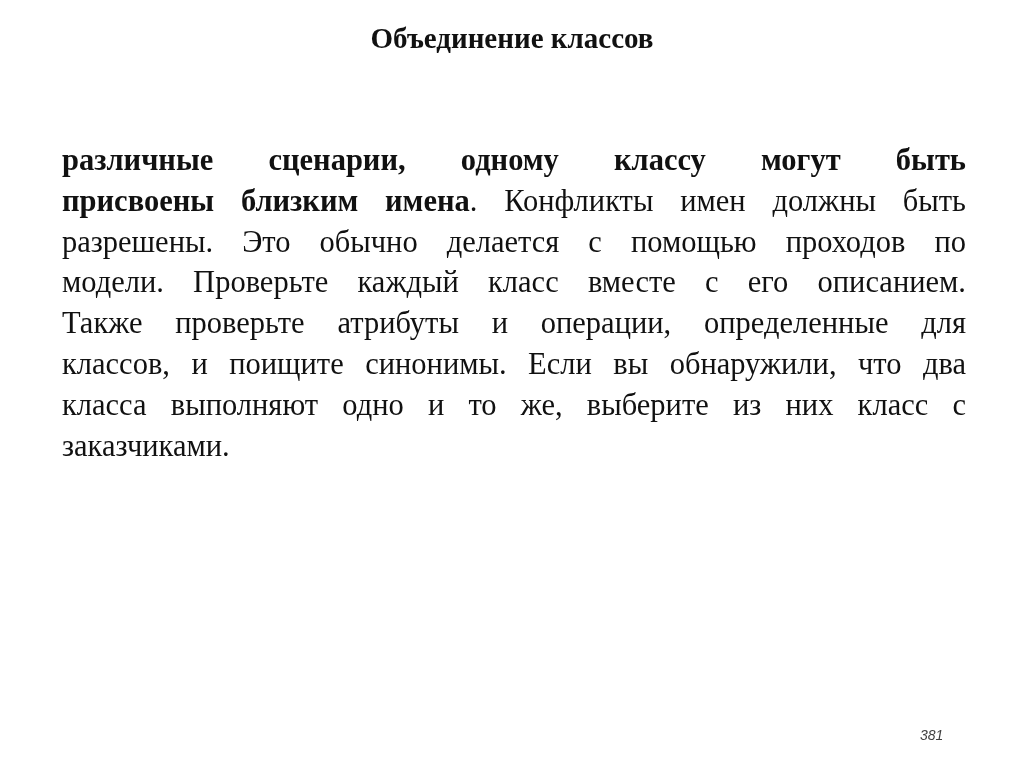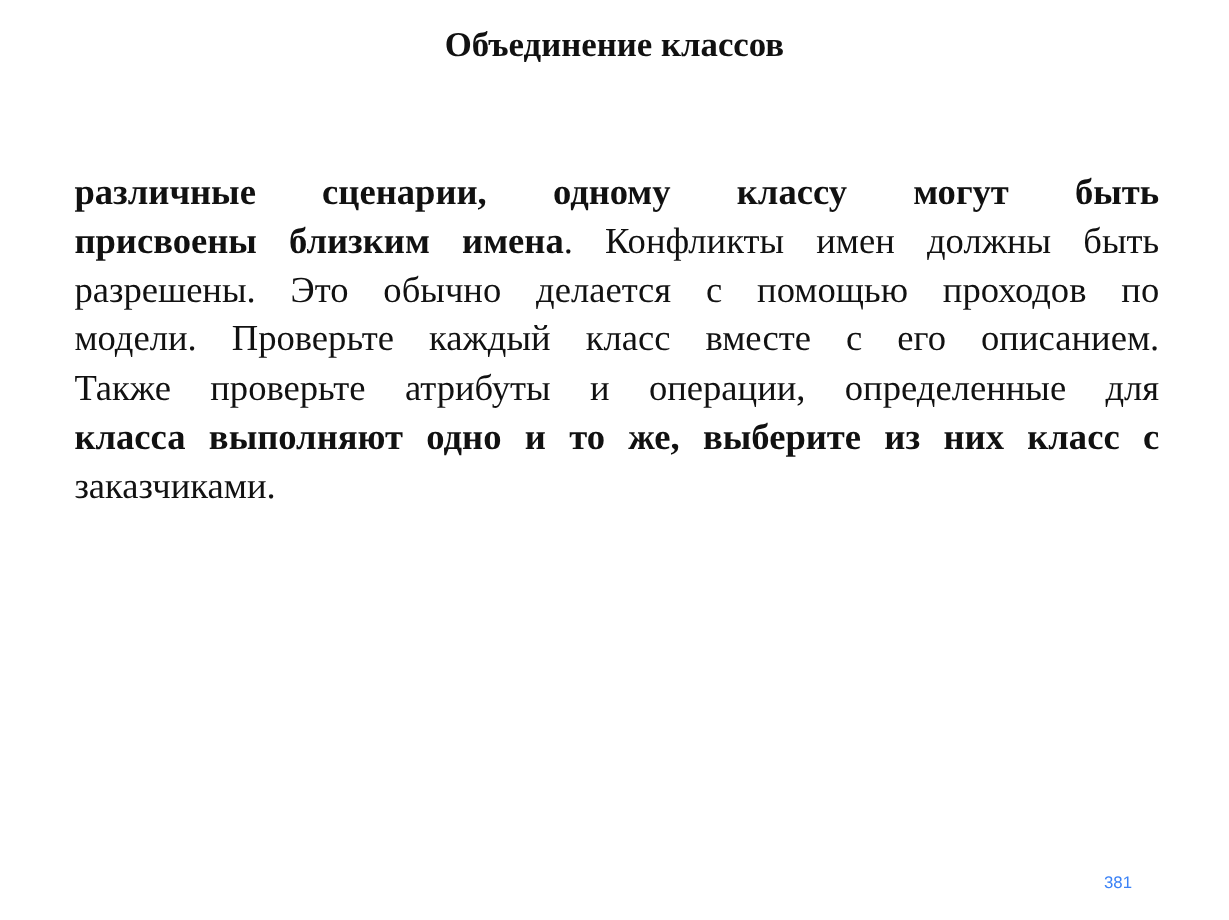--- a/index.html
+++ b/index.html
@@ -3,30 +3,31 @@
 <meta charset="utf-8">
 <style>
   html, body { margin: 0; padding: 0; background: #ffffff; }
   body { width: 1024px; height: 767px; position: relative; overflow: hidden; font-family: "Liberation Serif", serif; color: #111; }
   .title { position: absolute; top: 22px; left: 0; width: 1024px; text-align: center; font-weight: bold; font-size: 29px; }
   .para { position: absolute; left: 62px; top: 140px; width: 904px; font-size: 30.5px; line-height: 40.8px; }
   .line { display: block; text-align: justify; text-align-last: justify; white-space: nowrap; }
   .line.last { text-align-last: left; }
   .line.first { padding-left: 34px; }
   .b { font-weight: bold; }
-  .pagenum { position: absolute; left: 920px; top: 727px; font-family: "Liberation Sans", sans-serif; font-size: 14px; color: #3b82f6; }
+  .pagenum { position: absolute; left: 920px; top: 727px; font-family: "Liberation Sans", sans-serif; font-size: 14px; color: #404040; font-style: italic; }
 </style>
 </head>
 <body>
 
 <div class="title">Объединение классов</div>
 
 <div class="para">
   <div class="line" style="white-space: normal;"><span class="b">различные сценарии, одному классу могут быть</span><span></span></div>
   <div class="line" style="white-space: normal;"><span class="b">присвоены близким имена</span><span>. Конфликты имен должны быть</span></div>
   <div class="line" style="white-space: normal;"><span class="b"></span><span>разрешены. Это обычно делается с помощью проходов по</span></div>
   <div class="line" style="white-space: normal;"><span class="b"></span><span>модели. Проверьте каждый класс вместе с его описанием.</span></div>
   <div class="line" style="white-space: normal;"><span class="b"></span><span>Также проверьте атрибуты и операции, определенные для</span></div>
-  <div class="line" style="white-space: normal; font-weight: bold;"><span class="b"></span><span>класса выполняют одно и то же, выберите из них класс с</span></div>
+  <div class="line" style="white-space: normal;"><span class="b"></span><span>классов, и поищите синонимы. Если вы обнаружили, что два</span></div>
+  <div class="line" style="white-space: normal;"><span class="b"></span><span>класса выполняют одно и то же, выберите из них класс с</span></div>
   <div class="line last" style="white-space: normal;"><span class="b"></span><span>заказчиками.</span></div>
 </div>
 
 <div class="pagenum">381</div>
 
 </body></html>

